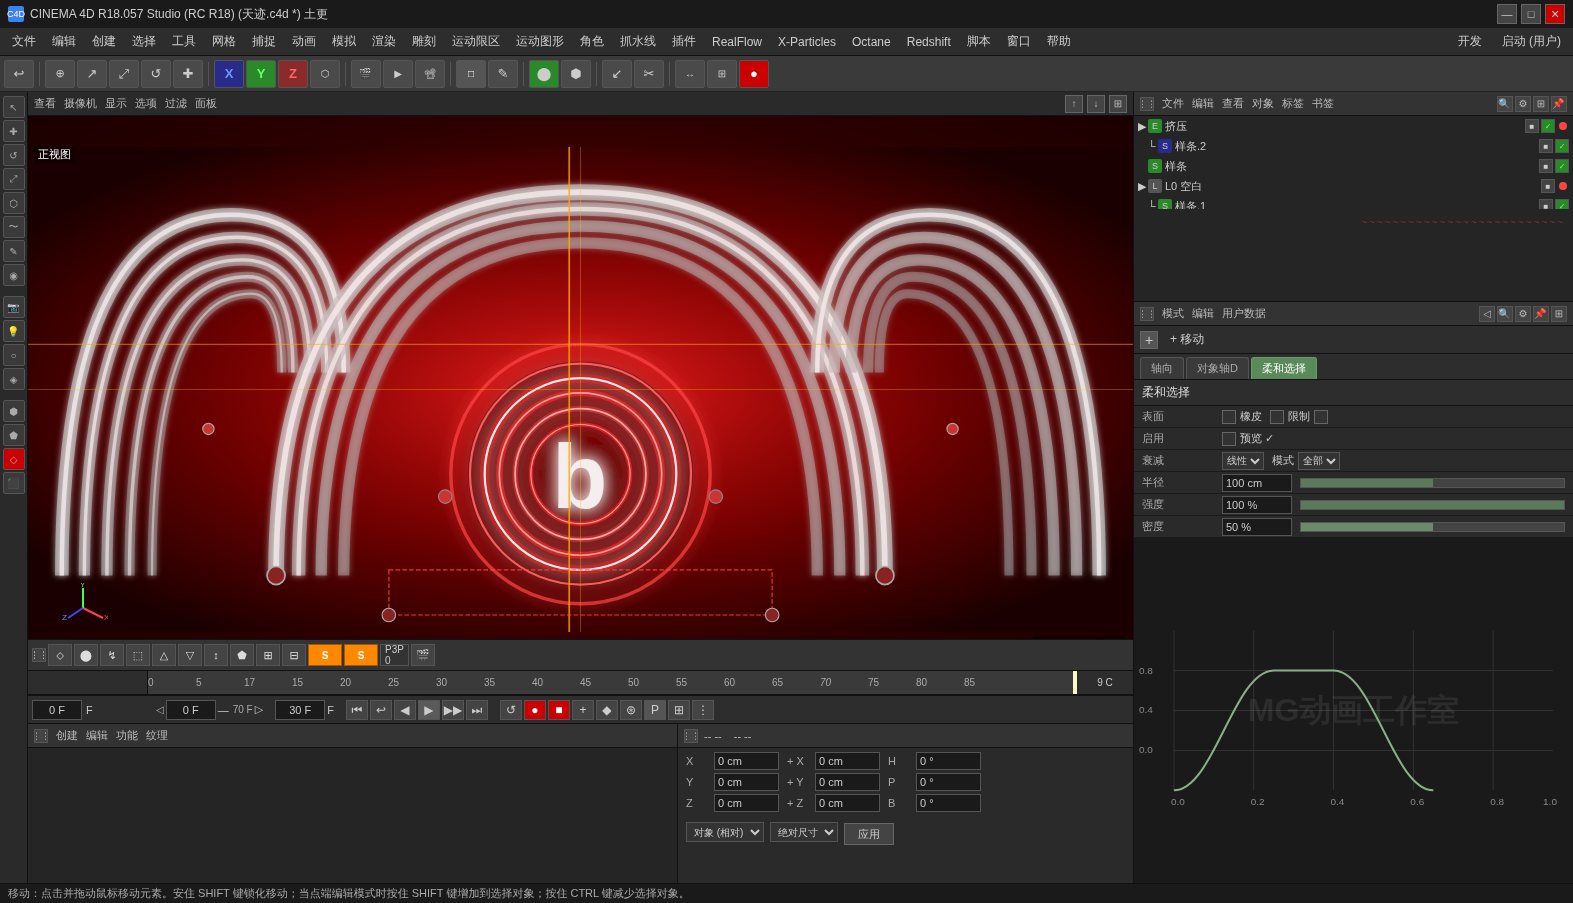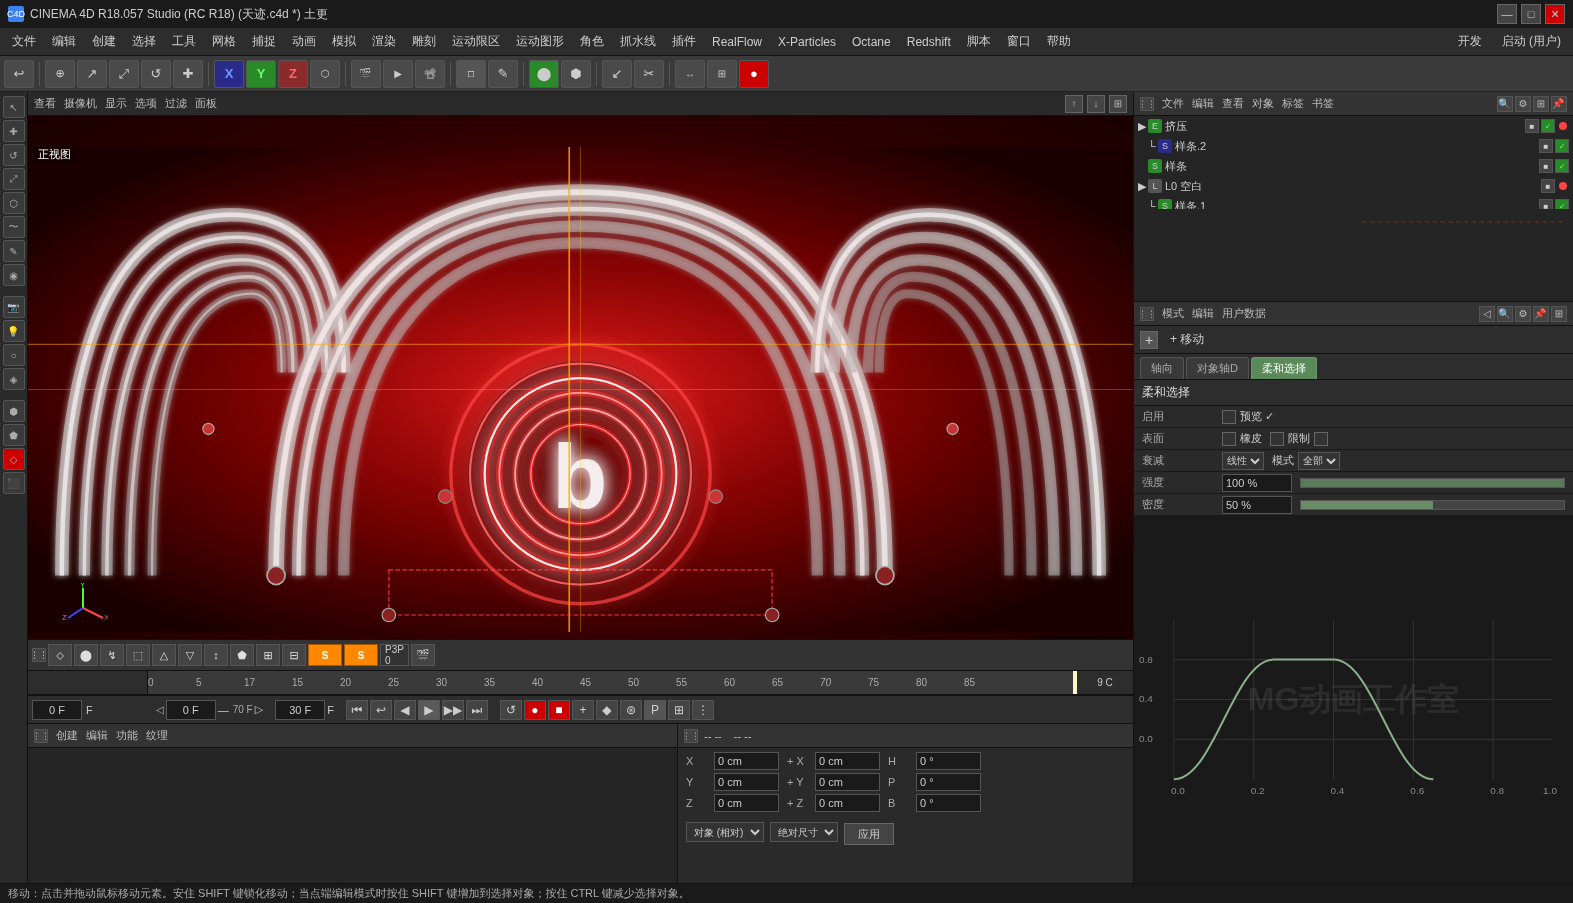--- a/index.html
+++ b/index.html
@@ -973,45 +973,52 @@
 
       <div class="attr-tabs">
         <div class="attr-tab">轴向</div>
         <div class="attr-tab">对象轴D</div>
         <div class="attr-tab active">柔和选择</div>
       </div>
 
       <div class="attr-section-title">柔和选择</div>
 
       <div class="attr-row">
-        <span class="attr-label">启用</span>
-        <div class="attr-checkbox"></div>
-        <span class="attr-value">预览 ✓</span>
-      </div>
-
-      <div class="attr-row">
         <span class="attr-label">表面</span>
         <div class="attr-checkbox"></div>
         <span class="attr-value">橡皮</span>
         <div class="attr-checkbox" style="margin-left:8px;"></div>
         <span class="attr-value">限制</span>
         <div class="attr-checkbox" style="margin-left:4px;"></div>
+      </div>
+
+      <div class="attr-row">
+        <span class="attr-label">启用</span>
+        <div class="attr-checkbox"></div>
+        <span class="attr-value">预览 ✓</span>
       </div>
 
       <div class="attr-row">
         <span class="attr-label">衰减</span>
         <select style="height:18px;background:#333;border:1px solid #555;color:#ccc;font-size:10px;">
           <option>线性</option>
         </select>
         <span class="attr-value" style="margin-left:8px;">模式</span>
         <select style="height:18px;background:#333;border:1px solid #555;color:#ccc;font-size:10px;margin-left:4px;">
           <option>全部</option>
         </select>
       </div>
 
+      <div class="attr-row">
+        <span class="attr-label">半径</span>
+        <input type="text" class="attr-input" value="100 cm" style="">
+        <div class="attr-slider" style="flex:1;margin-left:8px;">
+          <div class="attr-slider-fill" style="width:50%;"></div>
+        </div>
+      </div>
 
       <div class="attr-row">
         <span class="attr-label">强度</span>
         <input type="text" class="attr-input" value="100 %" style="">
         <div class="attr-slider" style="flex:1;margin-left:8px;">
           <div class="attr-slider-fill" style="width:100%;"></div>
         </div>
       </div>
 
       <div class="attr-row">

